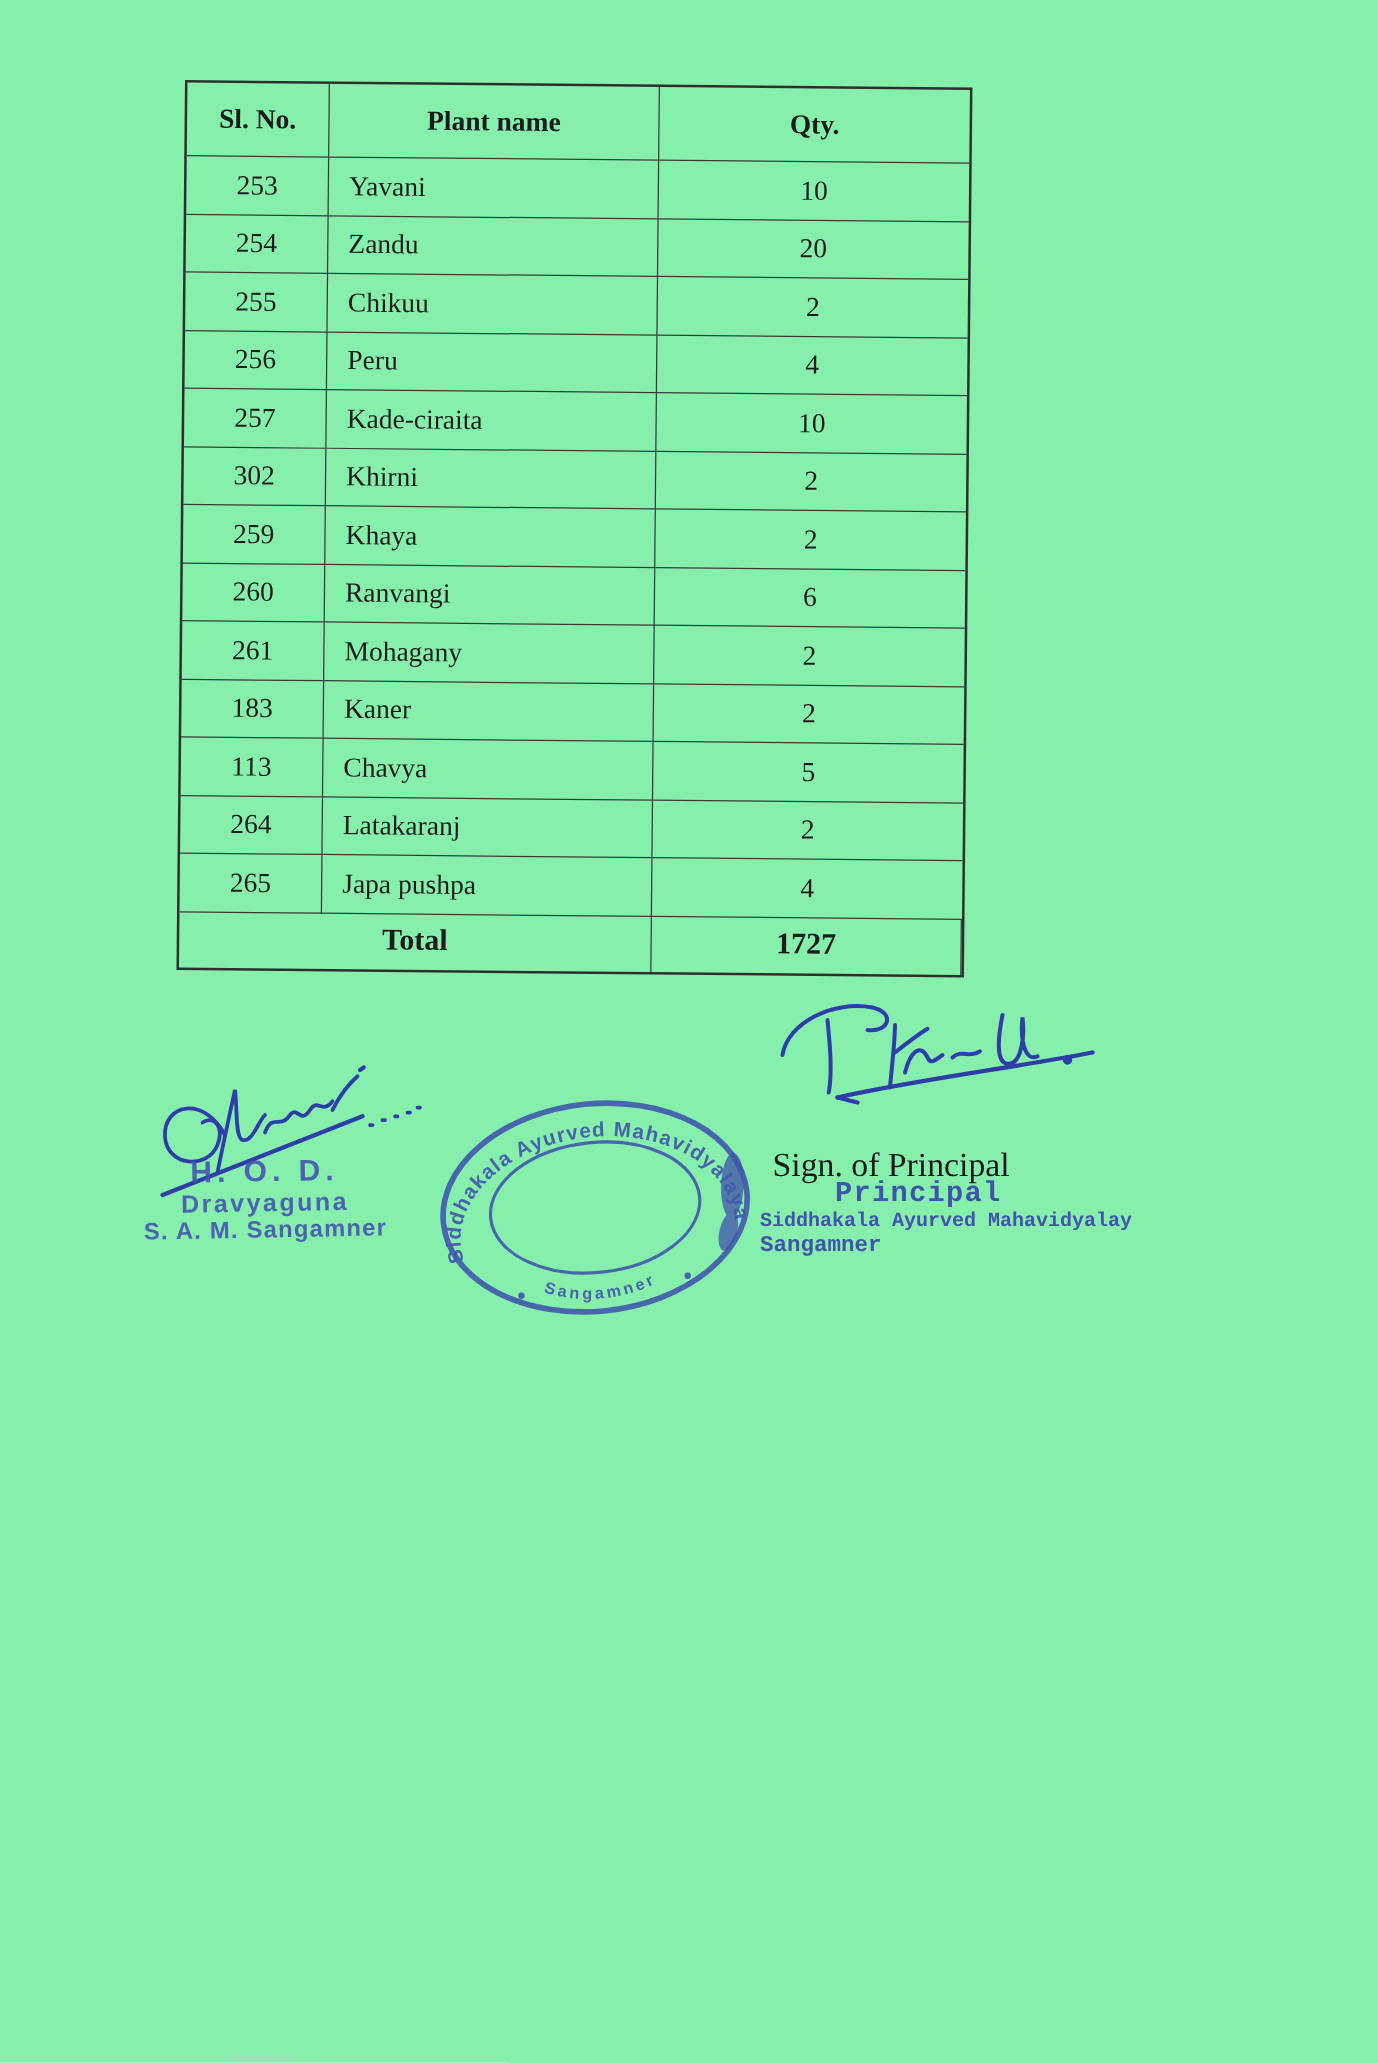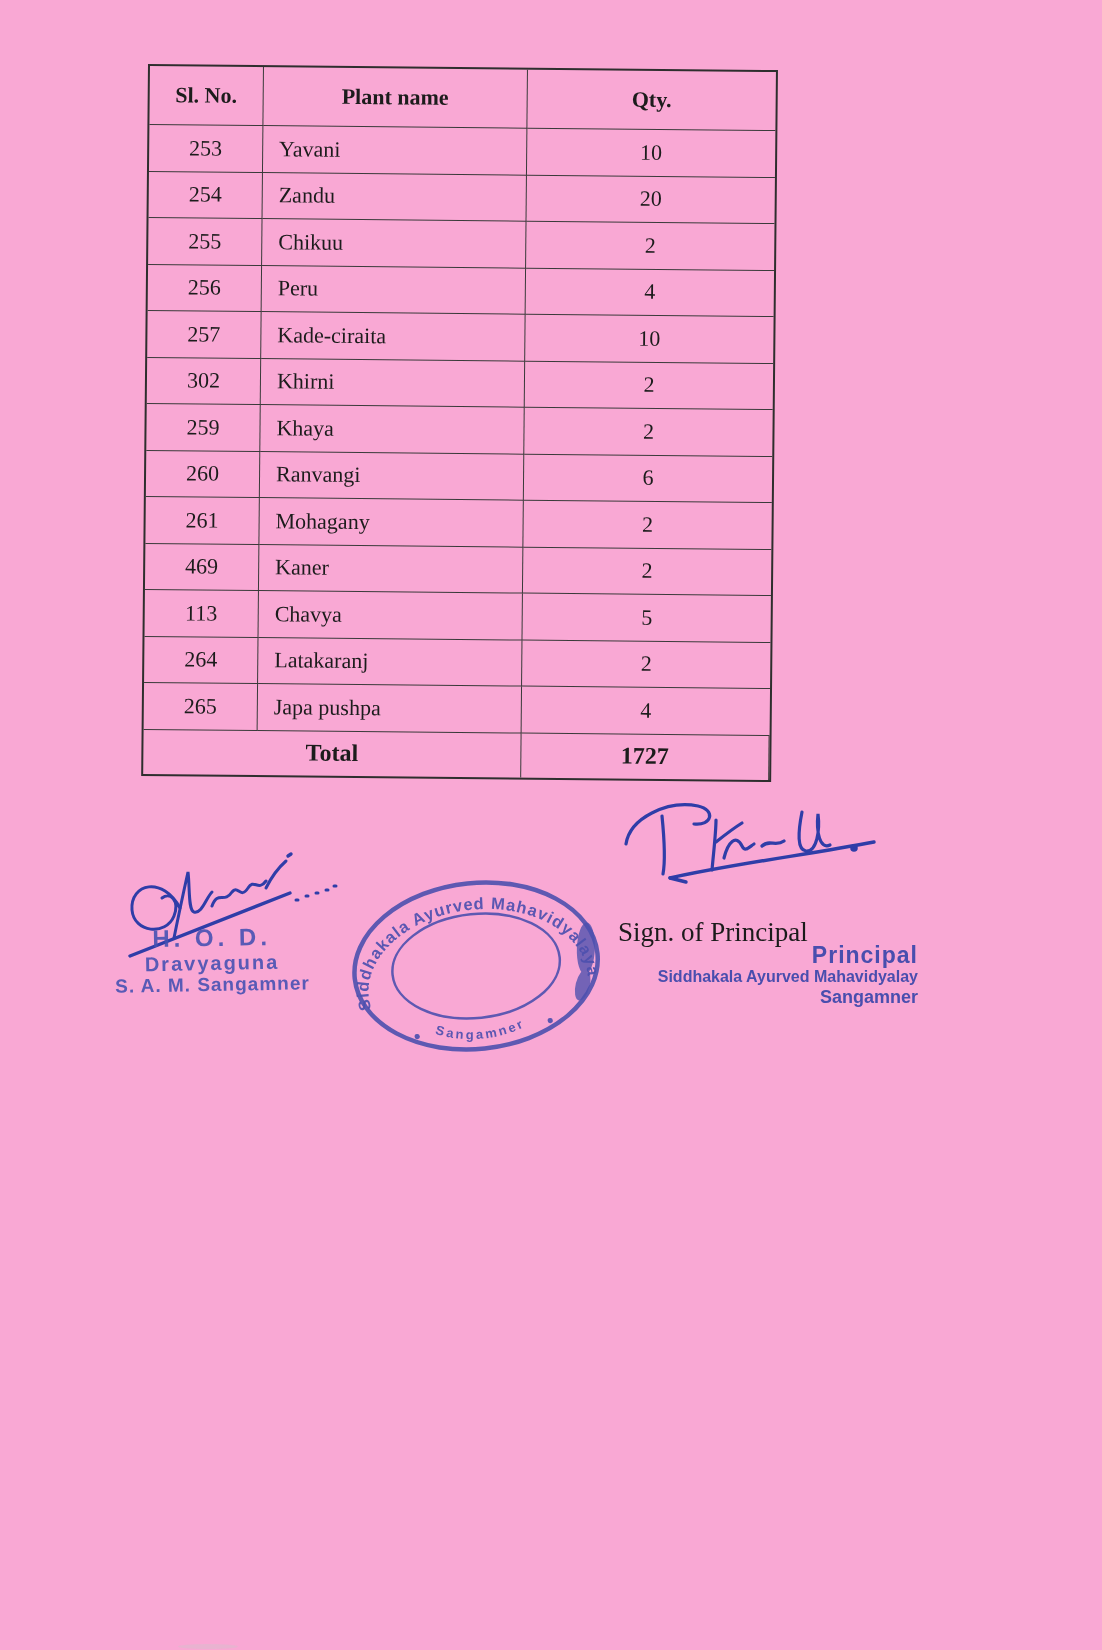--- a/index.html
+++ b/index.html
@@ -1,19 +1,19 @@
 <!DOCTYPE html>
 <html><head>
 <meta charset="utf-8">
 <style>
   html,body{margin:0;padding:0;background:#e8e8e8;}
   .page{
     position:relative;
     width:1102px;height:1650px;
-    background:#f9a8d4;
+    background:#86efac;
     margin:0 auto;
     overflow:hidden;
     font-family:"Liberation Serif","DejaVu Serif",serif;
     color:#1c1c1c;
   }
 
   
   .tbl-wrap{
     position:absolute;left:148px;top:64px;
     transform:rotate(0.55deg);
@@ -61,22 +61,22 @@
 
   .principal-block{
     position:absolute;left:608px;top:917px;width:310px;
   }
   .sign-label{
     font-size:27px;color:#1b1b1b;
     font-family:"Liberation Serif","DejaVu Serif",serif;
     margin-left:10px;
   }
   .p-stamp{
-    font-family:Liberation Sans, sans-serif;
-    font-weight:bold;color:#3b47ab;text-align:right;
+    font-family:Liberation Mono, monospace;
+    font-weight:bold;color:#3b47ab;text-align:left;
     opacity:0.92;line-height:1.15;margin-top:-6px;
   }
   .p-l1{font-size:23px;letter-spacing:1px;margin-left:60px;}
   .p-l2{font-size:16px;white-space:nowrap;}
   .p-l3{font-size:18px;}
 
   .smudge{
     position:absolute;left:178px;top:1644px;width:60px;height:5px;
     background:#c9c9c9;opacity:0.35;border-radius:50%;
   }
@@ -121,21 +121,21 @@
       <div class="cell row-c c-center">2</div>
 
       <div class="cell row-c c-center">260</div>
       <div class="cell row-c c-left">Ranvangi</div>
       <div class="cell row-c c-center">6</div>
 
       <div class="cell row-c c-center">261</div>
       <div class="cell row-c c-left">Mohagany</div>
       <div class="cell row-c c-center">2</div>
 
-      <div class="cell row-c c-center">469</div>
+      <div class="cell row-c c-center">183</div>
       <div class="cell row-c c-left">Kaner</div>
       <div class="cell row-c c-center">2</div>
 
       <div class="cell row-c c-center">113</div>
       <div class="cell row-c c-left">Chavya</div>
       <div class="cell row-c c-center">5</div>
 
       <div class="cell row-c c-center">264</div>
       <div class="cell row-c c-left">Latakaranj</div>
       <div class="cell row-c c-center">2</div>

